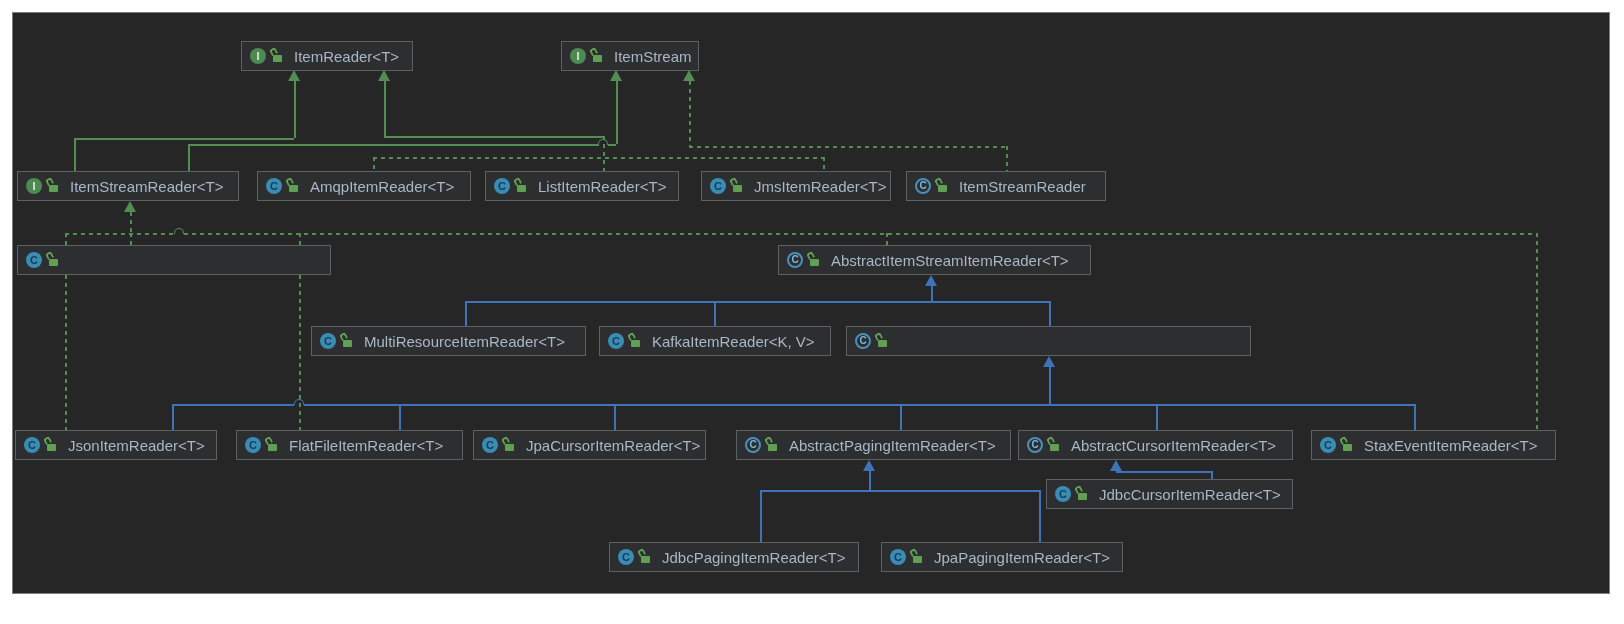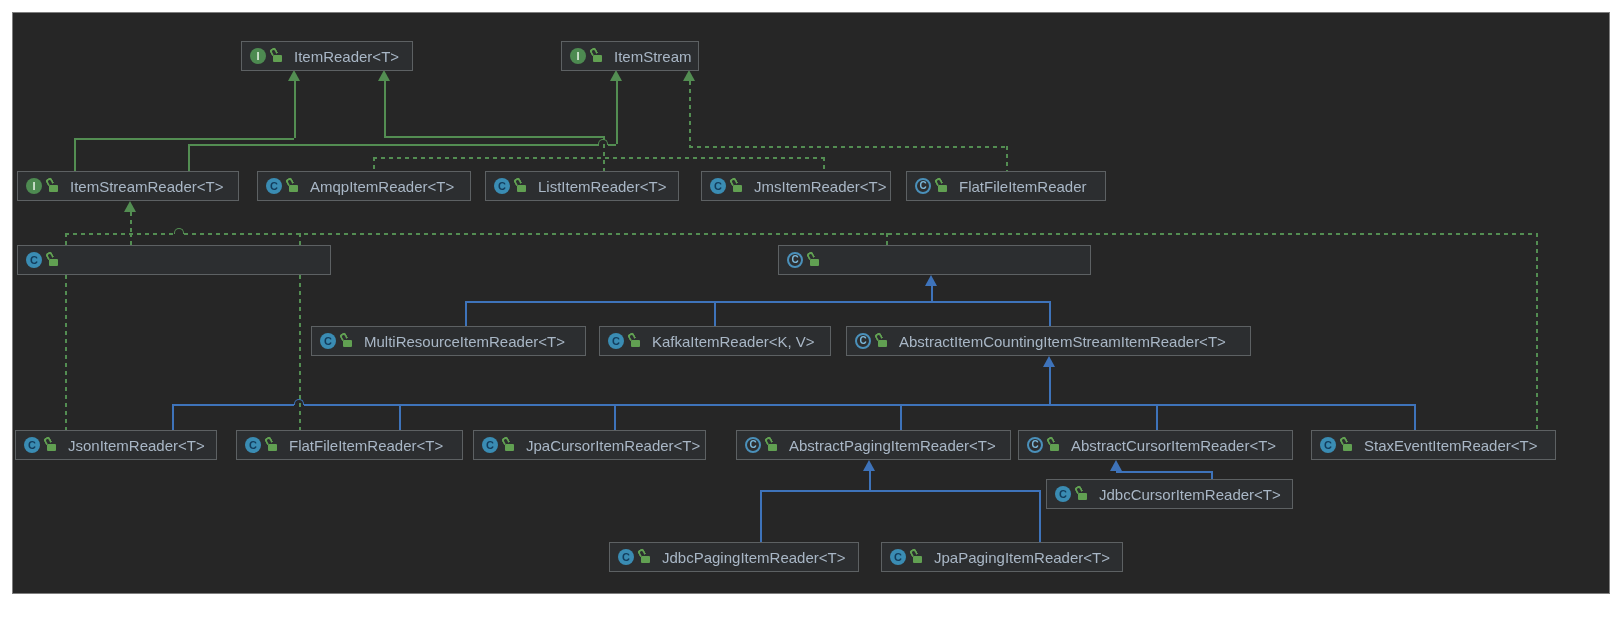--- a/index.html
+++ b/index.html
@@ -138,35 +138,36 @@
           <span class="bd"></span>
         </span>
         <span class="lbl">JmsItemReader&lt;T&gt;</span>
       </div>
       <div class="node" style="left: 893px; top: 158px; width: 200px;">
         <span class="typeicon abstract">C</span>
         <span class="lock">
           <span class="sh"></span>
           <span class="bd"></span>
         </span>
-        <span class="lbl">FlatFileItemReader</span>
+        <span class="lbl">ItemStreamReader</span>
       </div>
       <div class="node" style="left: 4px; top: 232px; width: 314px;">
         <span class="typeicon cls">C</span>
         <span class="lock">
           <span class="sh"></span>
           <span class="bd"></span>
         </span>
       </div>
       <div class="node" style="left: 765px; top: 232px; width: 313px;">
         <span class="typeicon abstract">C</span>
         <span class="lock">
           <span class="sh"></span>
           <span class="bd"></span>
         </span>
+        <span class="lbl">AbstractItemStreamItemReader&lt;T&gt;</span>
       </div>
       <div class="node" style="left: 298px; top: 313px; width: 275px;">
         <span class="typeicon cls">C</span>
         <span class="lock">
           <span class="sh"></span>
           <span class="bd"></span>
         </span>
         <span class="lbl">MultiResourceItemReader&lt;T&gt;</span>
       </div>
       <div class="node" style="left: 586px; top: 313px; width: 232px;">
@@ -176,21 +177,20 @@
           <span class="bd"></span>
         </span>
         <span class="lbl">KafkaItemReader&lt;K, V&gt;</span>
       </div>
       <div class="node" style="left: 833px; top: 313px; width: 405px;">
         <span class="typeicon abstract">C</span>
         <span class="lock">
           <span class="sh"></span>
           <span class="bd"></span>
         </span>
-        <span class="lbl">AbstractItemCountingItemStreamItemReader&lt;T&gt;</span>
       </div>
       <div class="node" style="left: 2px; top: 417px; width: 202px;">
         <span class="typeicon cls">C</span>
         <span class="lock">
           <span class="sh"></span>
           <span class="bd"></span>
         </span>
         <span class="lbl">JsonItemReader&lt;T&gt;</span>
       </div>
       <div class="node" style="left: 223px; top: 417px; width: 227px;">

